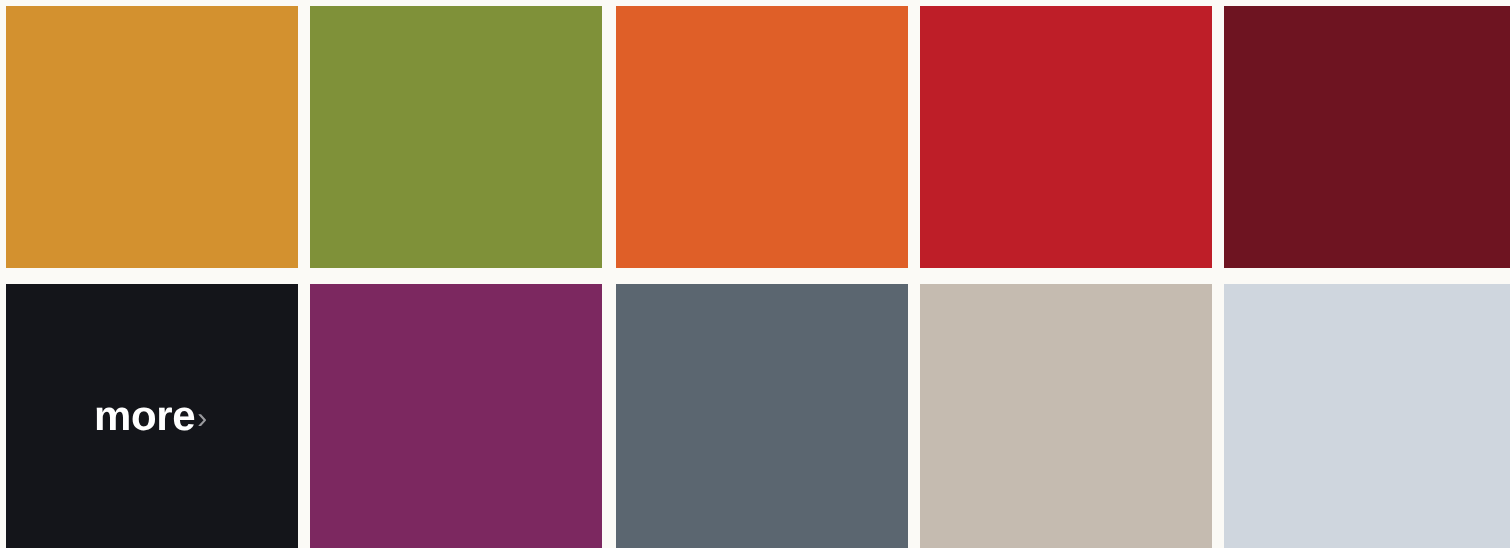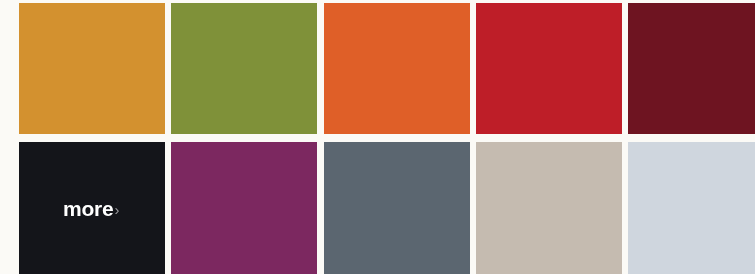--- a/index.html
+++ b/index.html
@@ -42,21 +42,21 @@
 
   .swatch-tile {
     position: relative;
     height: 100%;
     box-sizing: border-box;
     flex: 0 0 auto;
     overflow: hidden;
   }
 
   
-  .col-1 { width: 146px; margin-left: 19px; }
+  .col-1 { width: 146px; margin-left: 3px; }
   .col-2 { width: 146px; margin-left: 6px; }
   .col-3 { width: 146px; margin-left: 7px; }
   .col-4 { width: 146px; margin-left: 6px; }
   .col-5 { width: 149px; margin-left: 6px; }
 
   
   .swatch-more {
     display: flex;
     align-items: center;
     justify-content: flex-start;

